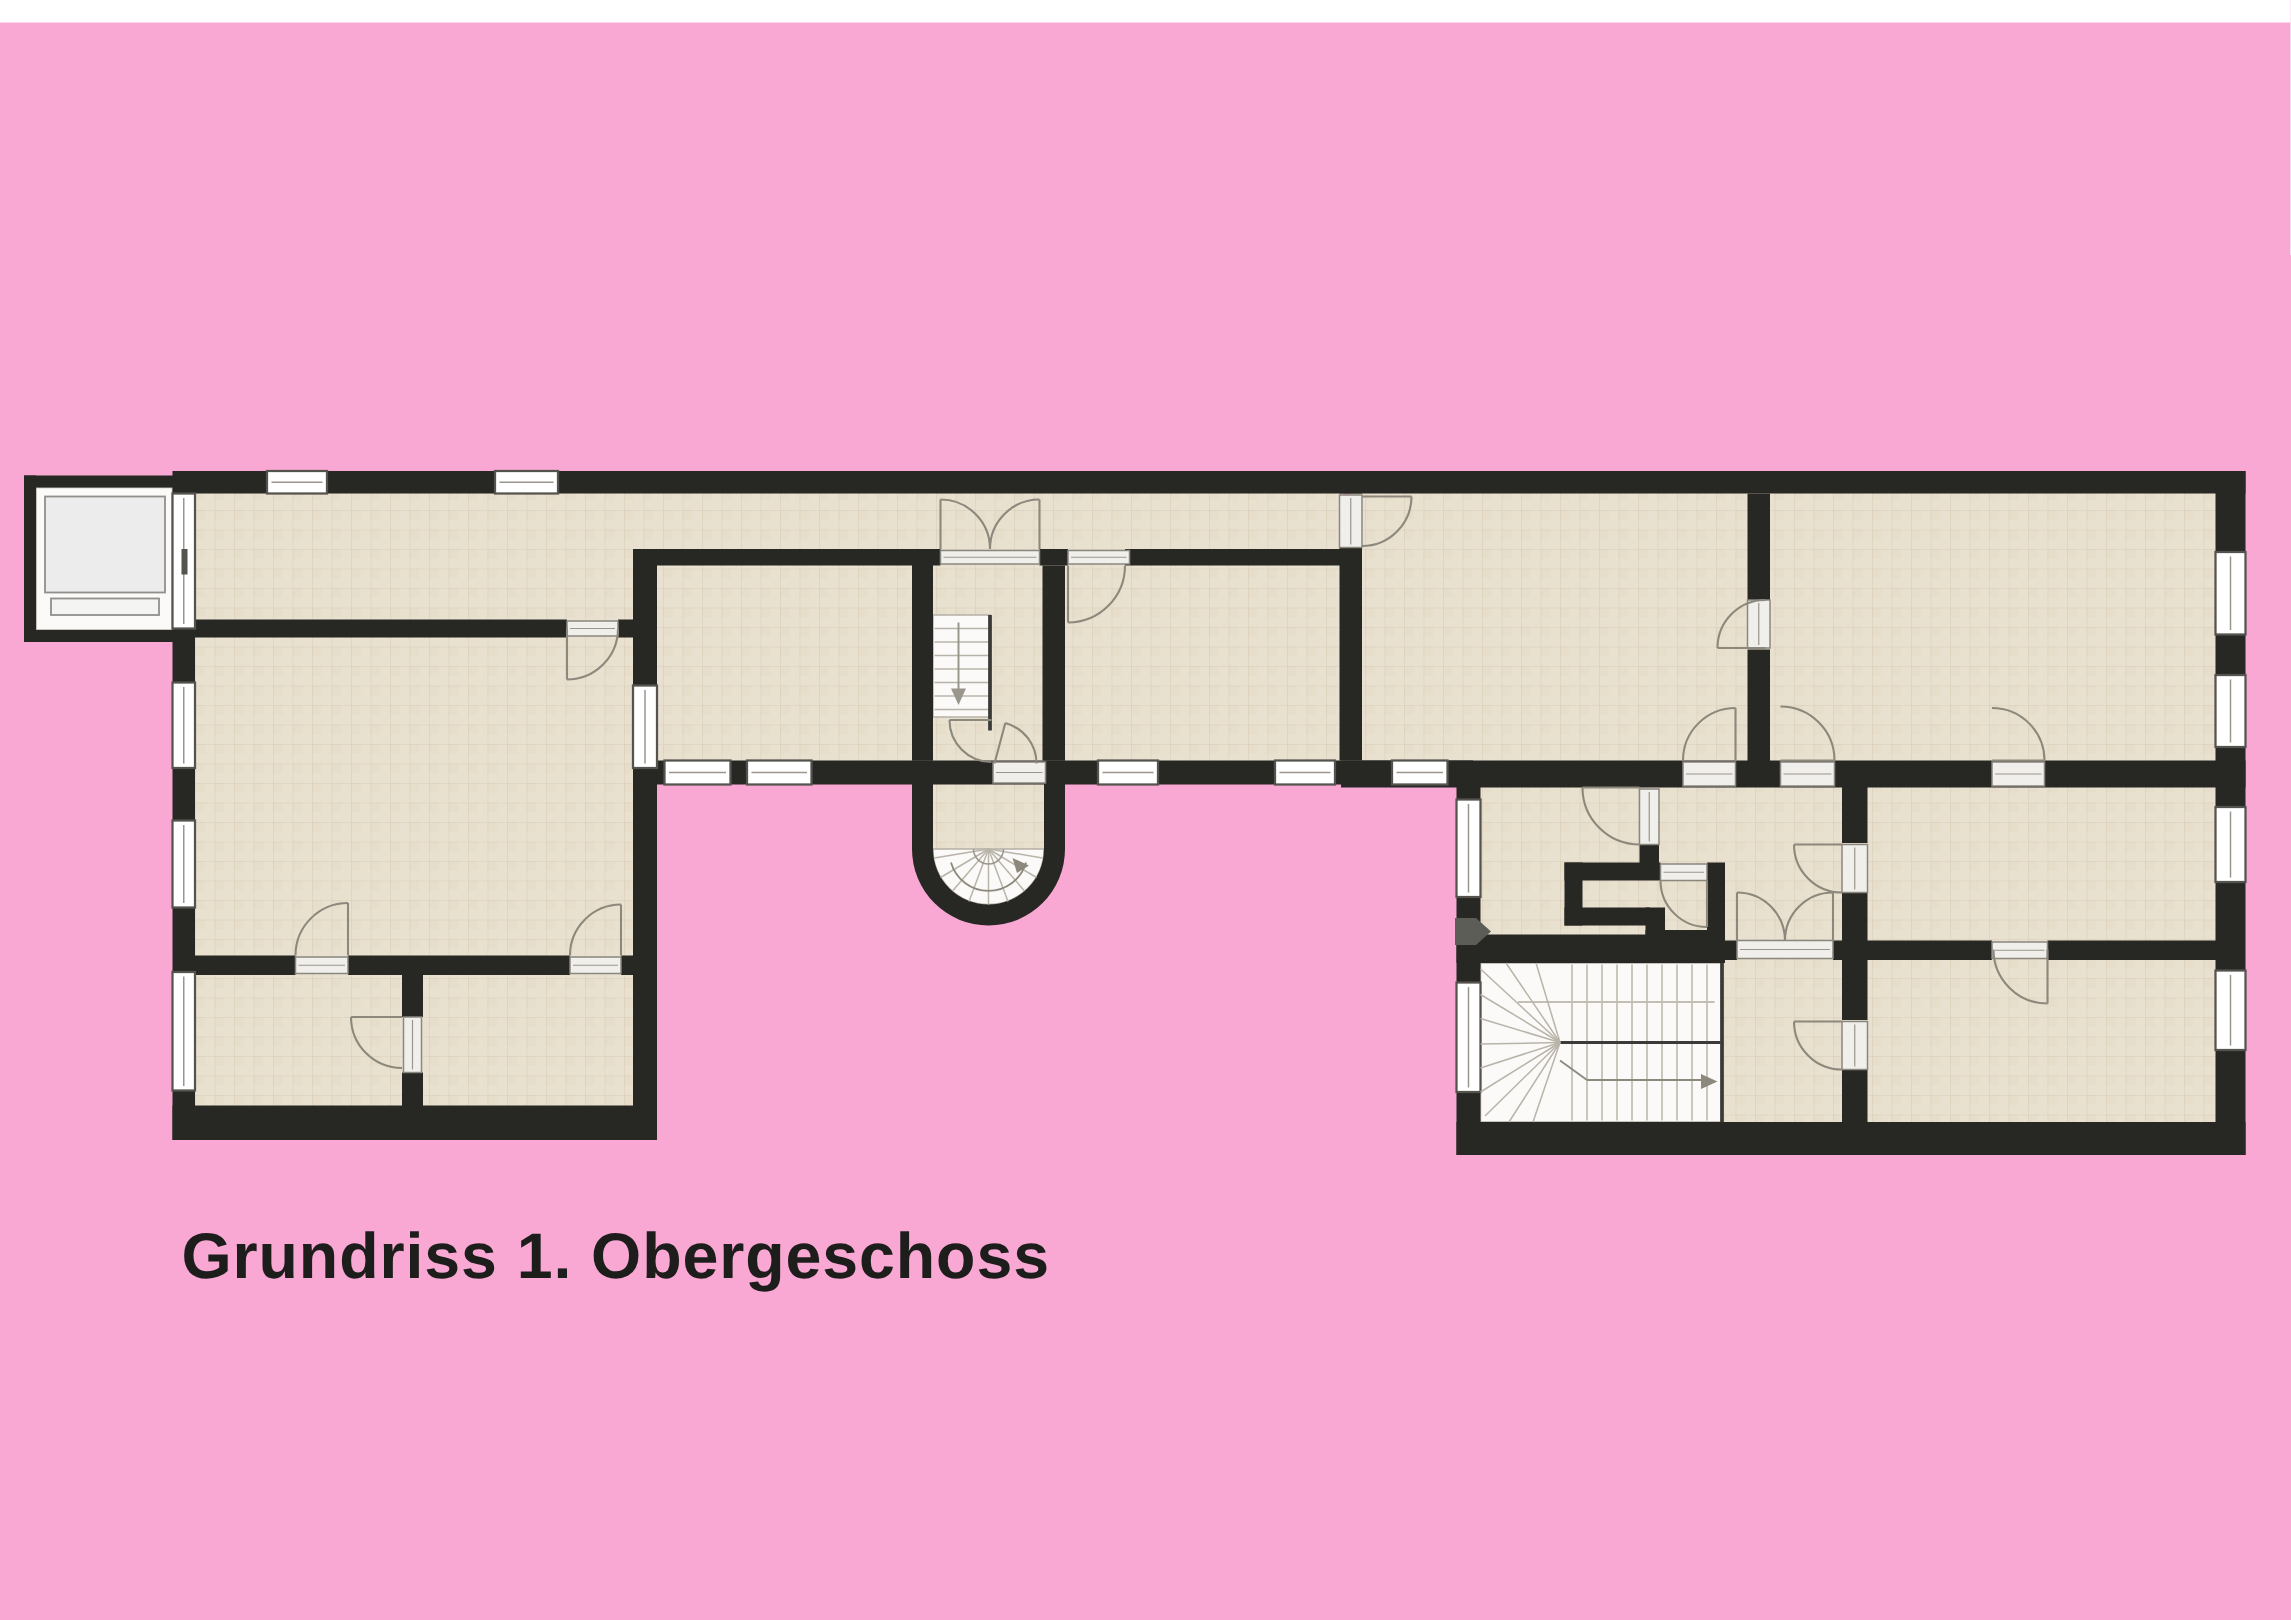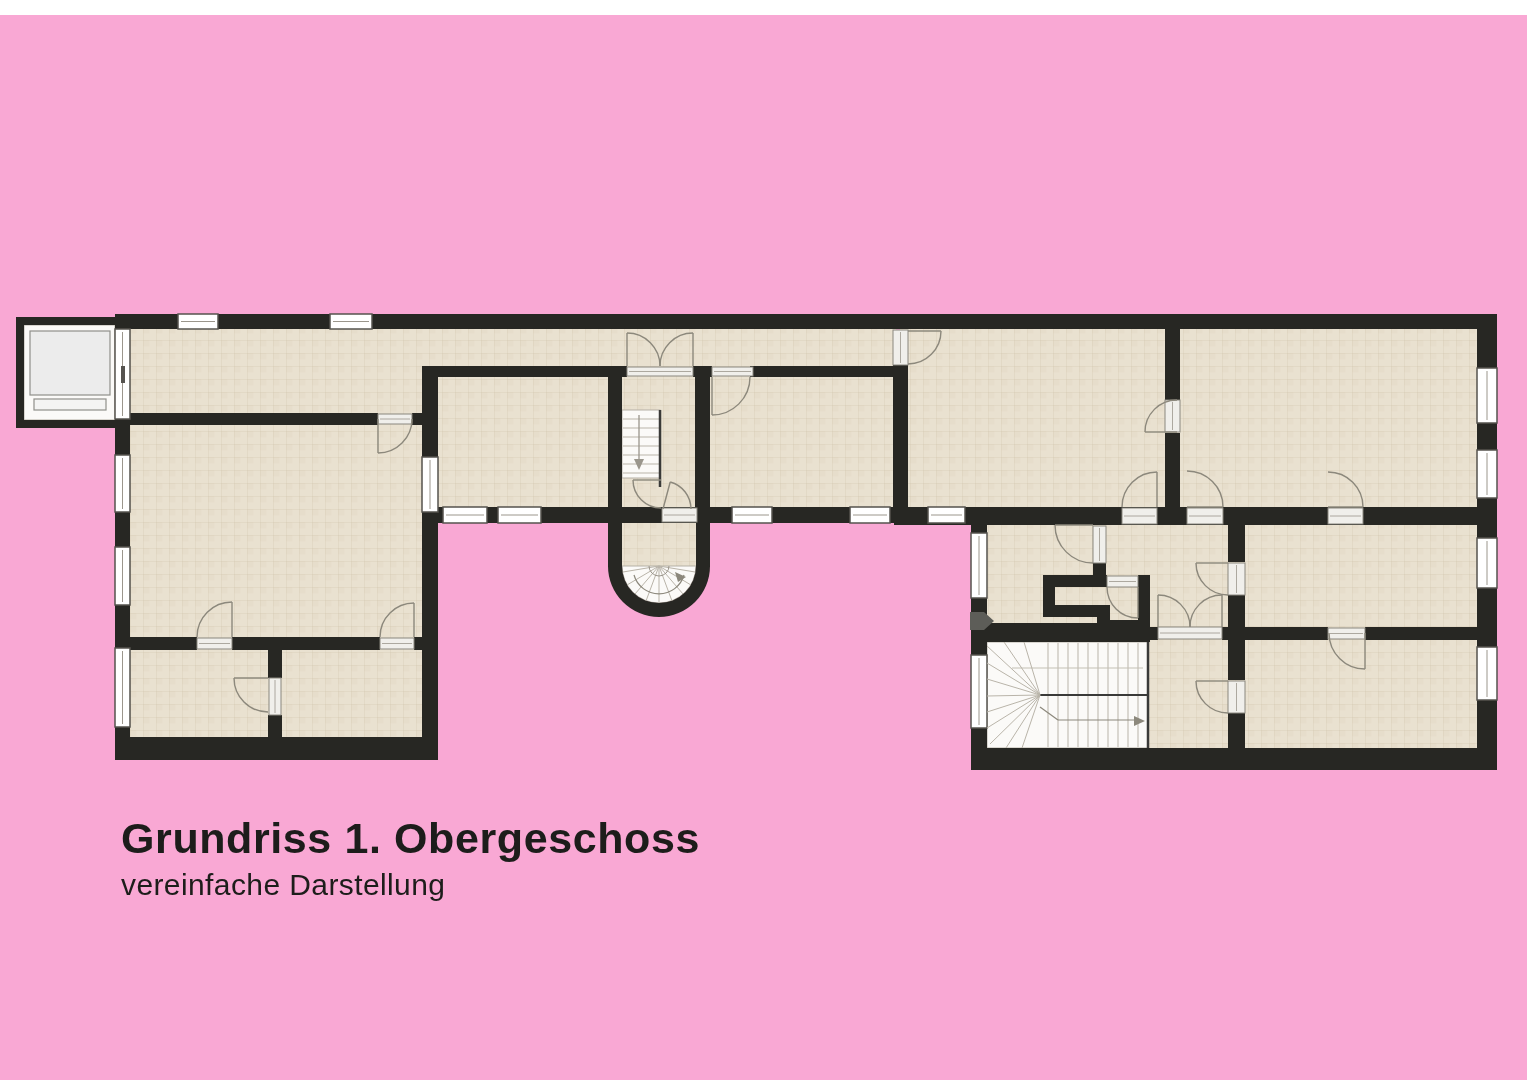--- a/index.html
+++ b/index.html
@@ -261,16 +261,15 @@
         <line x1="232" y1="622" x2="232.0" y2="587.0" stroke="#8c887c" stroke-width="1.4"></line>
         <path d="M380.0,622.0 A34,34 0 0 1 414.0,588.0" fill="none" stroke="#8c887c" stroke-width="1.4"></path>
         <line x1="414" y1="622" x2="414.0" y2="588.0" stroke="#8c887c" stroke-width="1.4"></line>
         <path d="M268.0,697.0 A34,34 0 0 1 234.0,663.0" fill="none" stroke="#8c887c" stroke-width="1.4"></path>
         <line x1="268" y1="663" x2="234.0" y2="663.0" stroke="#8c887c" stroke-width="1.4"></line>
       </g>
   </svg>
 
   <div class="title-block">
     <h1>Grundriss 1. Obergeschoss</h1>
-    <p>vereinfache Darstellung</p>
   </div>
 
 </div>
 
 </body></html>

